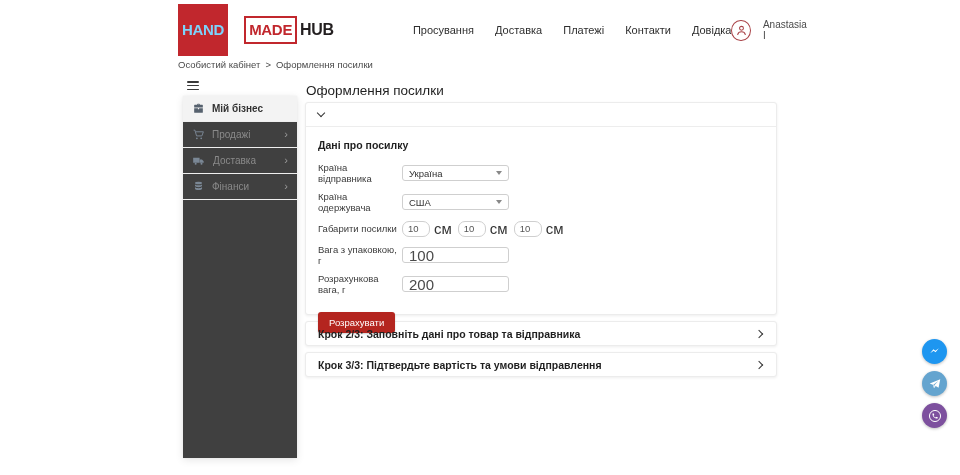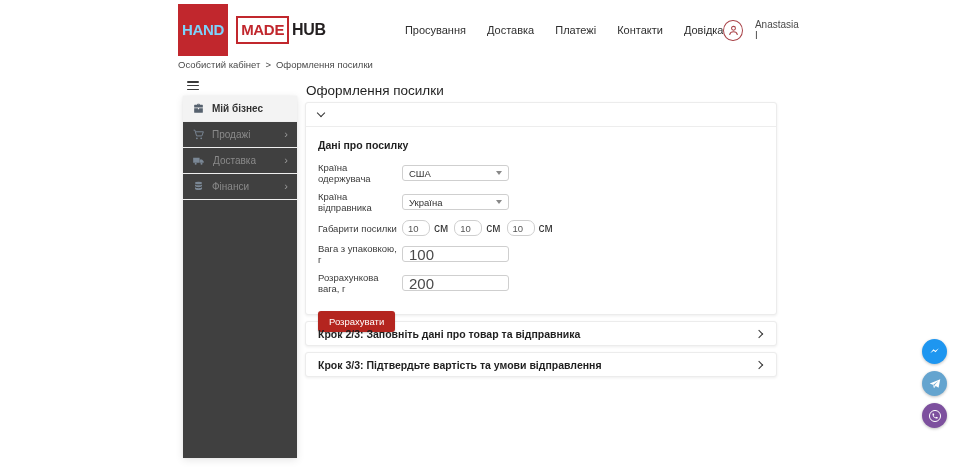--- a/index.html
+++ b/index.html
@@ -3,21 +3,21 @@
 <meta charset="utf-8">
 <style>
   * { margin:0; padding:0; box-sizing:border-box; }
   html,body { width:960px; height:475px; }
   body { font-family:"Liberation Sans", sans-serif; background:#fff; position:relative; overflow:hidden; }
 
   
   .header { position:absolute; left:178px; right:168px; top:14px; height:32px; display:flex; align-items:center; }
   .logo { display:flex; align-items:center; font-weight:bold; font-size:15px; letter-spacing:-0.3px; cursor:pointer; }
   .logo-hand { color:#7dd3fc; padding:18px 4px; line-height:16px; }
-  .logo-made { background:#fff; border:2px solid; padding:4px 3px; line-height:16px; margin-left:8px; }
+  .logo-made { background:#fff; border:2px solid; padding:4px 3px; line-height:16px; margin-left:16px; }
   .logo-hub { color:#231f20; margin-left:3px; font-size:16px; }
   .nav { display:flex; gap:21px; margin-left:79px; font-size:11px; color:#2e2e2e; font-weight:500; }
   .nav-item { cursor:pointer; white-space:nowrap; }
   .user { margin-left:auto; display:flex; align-items:flex-end; gap:12px; cursor:pointer; }
   .avatar { width:21px; height:21px; border:1.5px solid #a94348; border-radius:50%; color:#a94348; display:flex; align-items:center; justify-content:center; }
   .user-name { font-size:10px; color:#4a4a4a; }
 
   
   .breadcrumb { position:absolute; left:178px; top:59px; font-size:9.5px; color:#4a4a4a; display:flex; gap:5px; align-items:center; }
   .crumb-link { cursor:pointer; }
@@ -47,21 +47,21 @@
   .step-body { border-top:1px solid #ededed; padding:10px 12px 12px; height:188px; }
   .section-title { font-size:10.5px; font-weight:bold; color:#1f1f1f; margin:2px 0 11px; }
   .f-row { display:flex; align-items:center; margin-bottom:7px; }
   .f-label { width:84px; font-size:9.5px; color:#3a3a3a; flex-shrink:0; }
   .sel { width:107px; height:16px; border:1px solid #cfcfcf; border-radius:3px; background:#fff;
          display:flex; align-items:center; justify-content:space-between; padding:0 6px;
          font-size:9.5px; color:#333; cursor:pointer; }
   .caret { width:0; height:0; border-left:3px solid transparent; border-right:3px solid transparent; border-top:4px solid #888; }
   .dim-input { width:28px; height:16px; border:1px solid #cfcfcf; border-radius:7px; font-size:9.5px;
                color:#555; padding:0 5px; margin-right:4px; font-family:inherit; outline:none; }
-  .unit { font-size:12px; color:#333; margin-right:6px; }
+  .unit { font-size:15px; color:#333; margin-right:6px; }
   .text-input { width:107px; height:16px; border:1px solid #cfcfcf; border-radius:3px; font-size:15px;
                 color:#4a4a4a; padding:0 6px; font-family:inherit; outline:none; }
   .submit { margin-top:10px; color:#fff; border:none; border-radius:3px; font-size:9.5px;
             padding:5px 11px; font-family:inherit; cursor:pointer; box-shadow:0 1px 2px rgba(0,0,0,.2); }
 
   
   .social { position:absolute; right:13px; top:339px; display:flex; flex-direction:column; gap:7px; }
   .soc-btn { width:25px; height:25px; border-radius:50%; display:flex; align-items:center; justify-content:center;
              color:#fff; cursor:pointer; box-shadow:0 1px 3px rgba(0,0,0,.25); }
 </style>
@@ -153,31 +153,31 @@
 <div class="main">
 
   <div class="step-card">
     <div class="step-header">
       <span class="chev chev-down"></span>
     </div>
     <div class="step-body">
       <div class="section-title">Дані про посилку</div>
 
       <div class="f-row">
+        <span class="f-label">Країна відправника</span>
+        <div class="sel">
+          <span>Україна</span>
+          <span class="caret"></span>
+        </div>
+      </div>
+
+      <div class="f-row">
         <span class="f-label">Країна одержувача</span>
         <div class="sel">
           <span>США</span>
-          <span class="caret"></span>
-        </div>
-      </div>
-
-      <div class="f-row">
-        <span class="f-label">Країна відправника</span>
-        <div class="sel">
-          <span>Україна</span>
           <span class="caret"></span>
         </div>
       </div>
 
       <div class="f-row">
         <span class="f-label">Габарити посилки</span>
         <input class="dim-input" value="10" style="">
         <span class="unit">см</span>
         <input class="dim-input" value="10" style="">
         <span class="unit">см</span>

